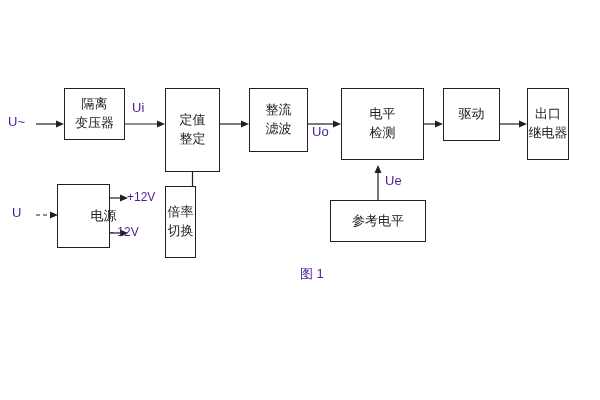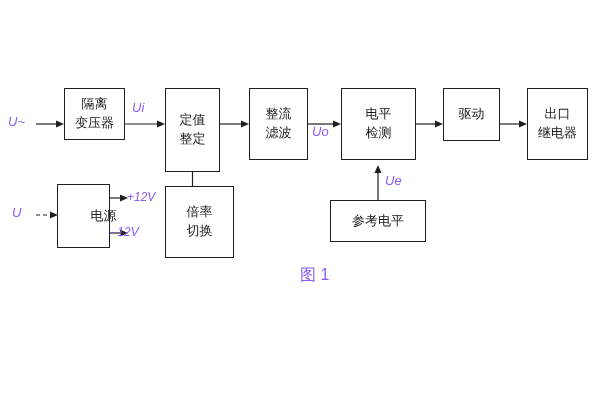--- a/index.html
+++ b/index.html
@@ -32,31 +32,30 @@
     line-height: 1.45;
     color: #1a1a1a;
   }
   .box .line {
     display: block;
     white-space: nowrap;
   }
   .label {
     position: absolute;
     font-size: 13px;
-    color: #8b5cf6;
+    color: #4c1d95;
     white-space: nowrap;
-    font-style: italic;
   }
   .label.small {
     font-size: 12px;
   }
   .caption {
     position: absolute;
-    font-size: 16px;
-    color: #8b5cf6;
+    font-size: 13px;
+    color: #4c1d95;
     white-space: nowrap;
     text-align: right;
   }
   svg.wires {
     position: absolute;
     left: 0;
     top: 0;
     width: 600px;
     height: 400px;
     pointer-events: none;
@@ -116,44 +115,44 @@
   <div class="box" style="left:64px; top:88px; width:61px; height:52px;">
     <span class="line">隔离</span>
     <span class="line">变压器</span>
   </div>
 
   <div class="box" style="left:165px; top:88px; width:55px; height:84px;">
     <span class="line">定值</span>
     <span class="line">整定</span>
   </div>
 
-  <div class="box" style="left:249px; top:88px; width:59px; height:72px;">
+  <div class="box" style="left:249px; top:88px; width:59px; height:64px;">
     <span class="line">整流</span>
     <span class="line">滤波</span>
   </div>
 
-  <div class="box" style="left:341px; top:88px; width:75px; height:72px;">
+  <div class="box" style="left:341px; top:88px; width:83px; height:72px;">
     <span class="line">电平</span>
     <span class="line">检测</span>
   </div>
 
   <div class="box" style="left:443px; top:88px; width:57px; height:53px;">
     <span class="line">驱动</span>
   </div>
 
-  <div class="box" style="left:527px; top:88px; width:61px; height:72px;">
+  <div class="box" style="left:527px; top:88px; width:42px; height:72px;">
     <span class="line">出口</span>
     <span class="line">继电器</span>
   </div>
 
   <div class="box" style="left:57px; top:184px; width:53px; height:64px;padding-left:40px;">
     <span class="line">电源</span>
   </div>
 
-  <div class="box" style="left:165px; top:186px; width:69px; height:72px;">
+  <div class="box" style="left:165px; top:186px; width:31px; height:72px;">
     <span class="line">倍率</span>
     <span class="line">切换</span>
   </div>
 
   <div class="box" style="left:330px; top:200px; width:96px; height:42px;">
     <span class="line">参考电平</span>
   </div>
 
   <div class="label" style="left:8px; top:114px;">U~</div>
   <div class="label" style="left:12px; top:205px;">U</div>

